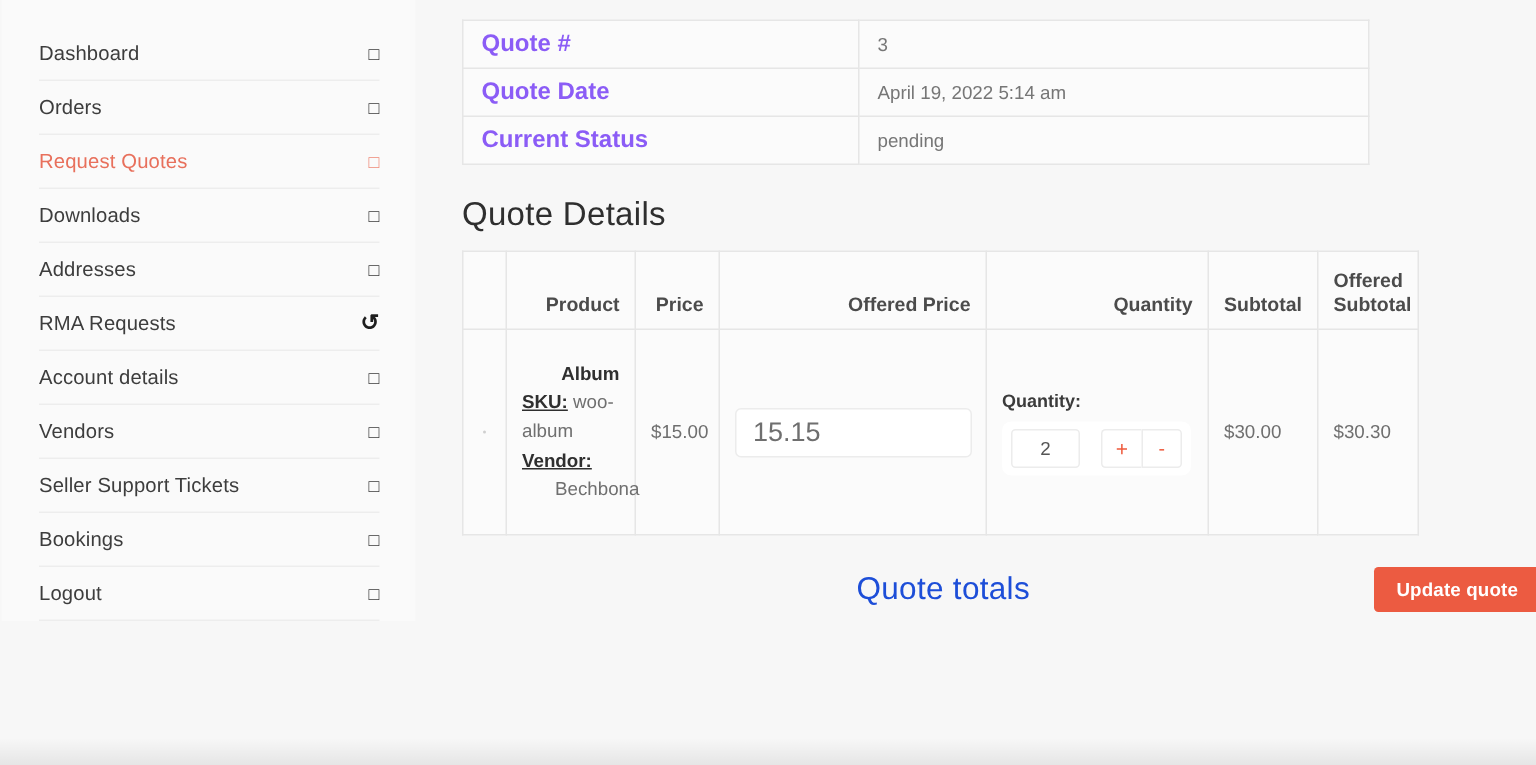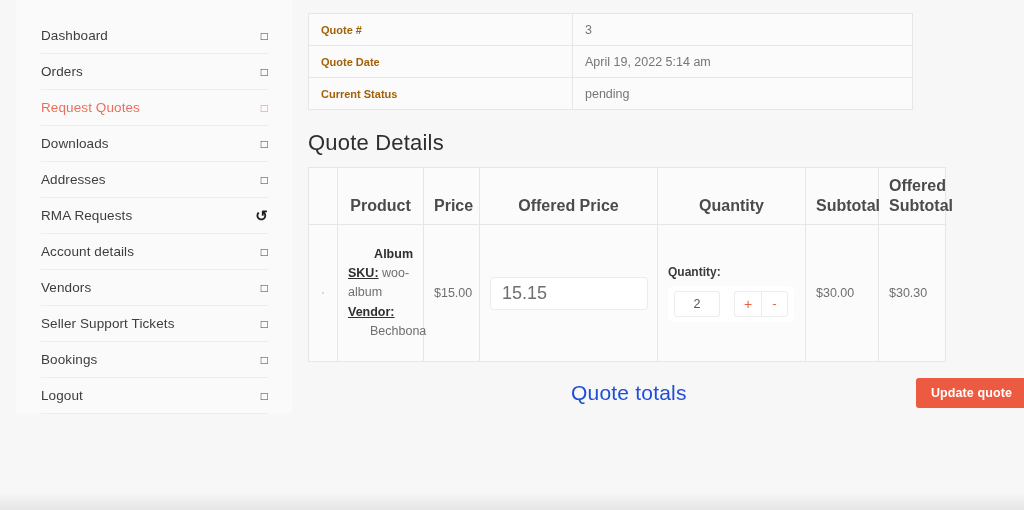--- a/index.html
+++ b/index.html
@@ -16,21 +16,21 @@
   }
   
   .page-bottom-fade {
     position: absolute; left: 0; right: 0; bottom: 0; height: 18px;
     background: linear-gradient(to bottom, rgba(0,0,0,0) 0%, rgba(0,0,0,0.07) 100%);
     pointer-events: none;
   }
 
   
   .sidebar {
-    position: absolute; left: 16px; top: 0;
+    position: absolute; left: 1px; top: 0;
     width: 276px; height: 414px;
     background: #fafafa;
     padding: 18px 24px 0 25px;
   }
   .nav-item {
     display: flex; align-items: center; justify-content: space-between;
     height: 36px;
     border-bottom: 1px solid #ededed;
     font-size: 13.5px;
     color: #3d3d3d;
@@ -55,33 +55,33 @@
     width: 716px; height: 510px;
     padding-top: 13px;
   }
 
   
   table.tbl { border-collapse: collapse; background: #fbfbfb; }
   table.tbl td, table.tbl th { border: 1px solid #e6e6e6; }
 
   .info-table { width: 605px; }
   .info-table td { height: 32px; padding: 6px 12px; vertical-align: middle; }
-  .info-table td.k { width: 264px; font-weight: bold; color: #a16207; font-size: 11px; }
+  .info-table td.k { width: 264px; font-weight: bold; color: #8b5cf6; font-size: 16px; }
   .info-table td.v { color: #767676; font-size: 12.5px; }
 
   .section-title {
     font-size: 22px; font-weight: 300; color: #2f2f2f;
     margin: 20px 0 11px 0; letter-spacing: .2px;
   }
 
   
   .details-table { width: 637px; table-layout: fixed; }
   .details-table th {
-    font-size: 16px; font-weight: bold; color: #4b4b4b;
-    text-align: center; padding: 8px 10px; vertical-align: bottom;
+    font-size: 13px; font-weight: bold; color: #4b4b4b;
+    text-align: right; padding: 8px 10px; vertical-align: bottom;
     height: 52px; line-height: 1.25;
   }
   .details-table td {
     padding: 10px; vertical-align: middle; color: #6f6f6f; font-size: 12.5px;
     height: 137px;
   }
   .col-thumb  { width: 29px; }
   .col-prod   { width: 86px; }
   .col-price  { width: 56px; text-align: center; }
   .col-offer  { width: 178px; }

